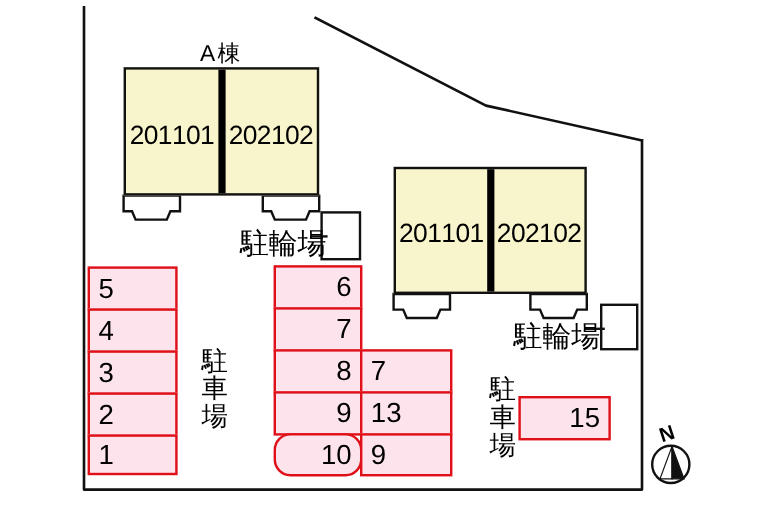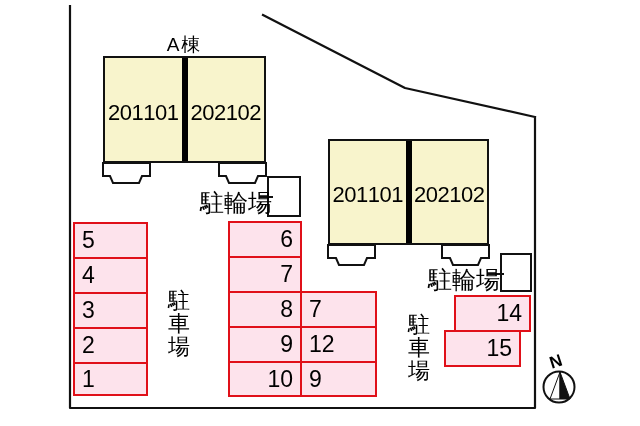--- a/index.html
+++ b/index.html
@@ -103,24 +103,23 @@
   <div class="pcell num-left" style="left:73px;top:222px;width:75px;height:37px;">5</div>
   <div class="pcell num-left" style="left:73px;top:257px;width:75px;height:37px;">4</div>
   <div class="pcell num-left" style="left:73px;top:292px;width:75px;height:37px;">3</div>
   <div class="pcell num-left" style="left:73px;top:327px;width:75px;height:37px;">2</div>
   <div class="pcell num-left" style="left:73px;top:362px;width:75px;height:34px;">1</div>
 
   <div class="pcell num-right" style="left:228px;top:221px;width:74px;height:37px;">6</div>
   <div class="pcell num-right" style="left:228px;top:256px;width:74px;height:37px;">7</div>
   <div class="pcell num-right" style="left:228px;top:291px;width:74px;height:37px;">8</div>
   <div class="pcell num-right" style="left:228px;top:326px;width:74px;height:37px;">9</div>
-  <div class="pcell num-right" style="left:228px;top:361px;width:74px;height:36px;">10</div>
+  <div class="pcell num-right" style="left:228px;top:361px;width:74px;height:36px;border-radius:14px;">10</div>
 
   <div class="pcell num-left" style="left:300px;top:291px;width:77px;height:37px;">7</div>
-  <div class="pcell num-left" style="left:300px;top:326px;width:77px;height:37px;">12</div>
+  <div class="pcell num-left" style="left:300px;top:326px;width:77px;height:37px;">13</div>
   <div class="pcell num-left" style="left:300px;top:361px;width:77px;height:36px;">9</div>
 
-  <div class="pcell num-right" style="left:454px;top:295px;width:77px;height:37px;">14</div>
-  <div class="pcell num-right" style="left:444px;top:330px;width:77px;height:37px;">15</div>
+  <div class="pcell num-right" style="left:432px;top:330px;width:77px;height:37px;">15</div>
 
   <div class="abs north-label" style="left:544px;top:352px;">N</div>
 
 </div>
 
 </body></html>

